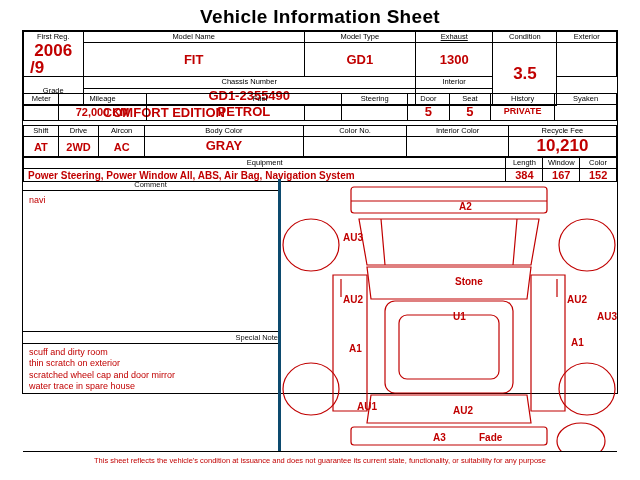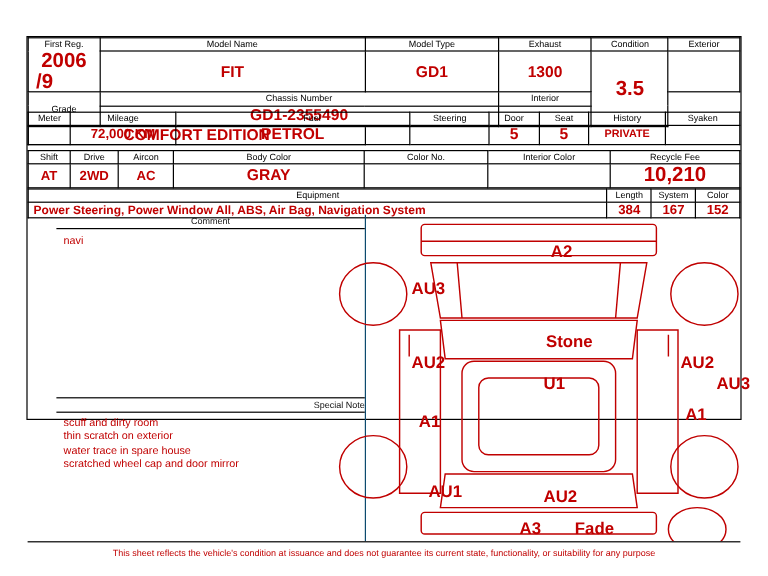--- a/index.html
+++ b/index.html
@@ -1,64 +1,65 @@
 <!DOCTYPE html>
 <html><head>
 <meta charset="utf-8">
 <style>
   html,body{margin:0;padding:0;background:#ffffff;}
   body{width:640px;height:480px;font-family:"Liberation Sans",sans-serif;color:#111;}
   #sheet{position:relative;width:640px;height:480px;box-sizing:border-box;}
   .title{text-align:center;font-size:19px;font-weight:bold;letter-spacing:0.3px;padding-top:6px;color:#000;}
-  .outer{position:absolute;left:22px;top:30px;width:596px;height:320px;border:1px solid #000;box-sizing:border-box;}
+  .outer{position:absolute;left:22px;top:30px;width:596px;height:364px;border:1px solid #000;box-sizing:border-box;}
   table{border-collapse:collapse;}
   .lbl{font-size:7.5px;text-align:center;color:#000;line-height:1.1;padding:1px 0;}
   .val{font-size:13px;text-align:center;font-weight:bold;color:#c00000;line-height:1.1;}
   .val.sm{font-size:11px;}
   .val.lg{font-size:17px;}
   
   .topgrid{position:absolute;left:0;top:0;width:594px;}
   .topgrid td{border:1px solid #000;padding:0;}
   .equip{font-size:10px;color:#c00000;font-weight:bold;padding-left:4px;text-align:left;}
   
   .lower{position:absolute;left:0;top:148px;width:594px;height:290px;}
-  .commentbox{position:absolute;left:0;top:0;width:258px;height:272px;border-right:1px solid #0c4a6e;box-sizing:border-box;margin-left:24px;}
+  .commentbox{position:absolute;left:0;top:0;width:258px;height:272px;border-right:3px solid #0c4a6e;box-sizing:border-box;}
   .cmt-head{font-size:7.5px;text-align:center;border-bottom:1px solid #000;padding:1px 0;}
   .cmt-body{font-size:9px;color:#c00000;padding:4px 6px;height:140px;box-sizing:border-box;}
   .note-head{font-size:7.5px;text-align:right;border-top:1px solid #000;border-bottom:1px solid #000;padding:1px 0;}
   .note-body{font-size:9px;color:#c00000;padding:3px 6px;line-height:1.25;}
   .diagram{position:absolute;left:258px;top:0;width:336px;height:272px;}
   .footer{position:absolute;left:0;top:272px;width:594px;height:18px;border-top:1px solid #000;box-sizing:border-box;}
   .footer span{display:block;font-size:7.5px;color:#c00000;text-align:center;padding-top:4px;}
-  .mark{position:absolute;font-size:14px;color:#c00000;font-weight:bold;}
+  .mark{position:absolute;font-size:10px;color:#c00000;font-weight:bold;}
 </style>
 </head>
 <body>
 
 <div id="sheet">
 
+  <div class="title">Vehicle Information Sheet</div>
 
   <div class="outer">
 
     <table class="topgrid">
 
       <tbody>
           <tr>
         <td rowspan="2" style="width:52px;">
           <div class="lbl">First Reg.</div>
           <div class="val lg" style="line-height:1.0;">2006</div>
           <div class="val lg" style="line-height:1.0;text-align:left;padding-left:6px;">/9</div>
         </td>
         <td style="width:196px;">
           <div class="lbl">Model Name</div>
         </td>
         <td style="width:98px;">
           <div class="lbl">Model Type</div>
         </td>
-        <td style="width:68px;">
+        <td style="width:68px;text-decoration:underline;">
           <div class="lbl">Exhaust</div>
         </td>
         <td style="width:56px;">
           <div class="lbl">Condition</div>
         </td>
         <td style="width:52px;">
           <div class="lbl">Exterior</div>
         </td>
       </tr>
       <tr>
@@ -219,21 +220,21 @@
     <table class="topgrid" style="top:126px;">
       <tbody>
           <tr>
         <td style="width:486px;">
               <div class="lbl">Equipment</div>
             </td>
         <td style="width:36px;">
               <div class="lbl">Length</div>
             </td>
         <td style="width:36px;">
-              <div class="lbl">System</div>
+              <div class="lbl">Window</div>
             </td>
         <td style="width:36px;">
               <div class="lbl">Color</div>
             </td>
       </tr>
       <tr>
         <td>
               <div class="equip">Power Steering, Power Window  All, ABS, Air Bag, Navigation System</div>
             </td>
         <td>
@@ -251,22 +252,22 @@
 
     <div class="lower">
 
       <div class="commentbox">
         <div class="cmt-head">Comment</div>
         <div class="cmt-body">navi</div>
         <div class="note-head">Special Note</div>
         <div class="note-body">
           <div>scuff and dirty room</div>
           <div>thin scratch on exterior</div>
+          <div>scratched wheel cap and door mirror</div>
           <div>water trace in spare house</div>
-          <div>scratched wheel cap and door mirror</div>
         </div>
       </div>
 
       <div class="diagram">
         <svg width="336" height="272" viewBox="0 0 336 272">
           <g fill="none" stroke="#c00000" stroke-width="1.2">
 
             <rect x="70" y="8" width="196" height="26" rx="3"></rect>
             <line x1="70" y1="22" x2="266" y2="22"></line>
 

